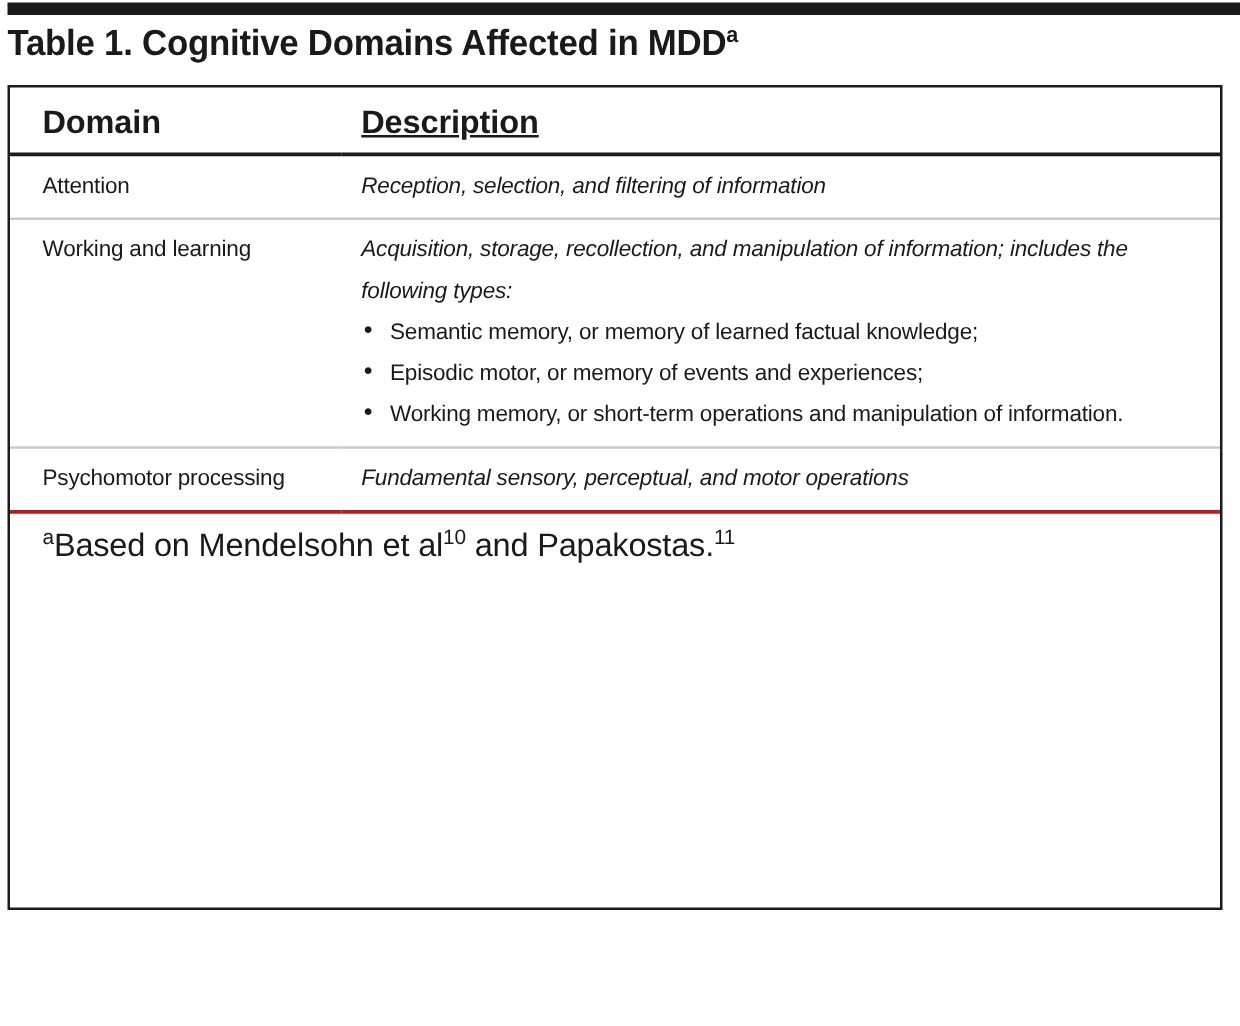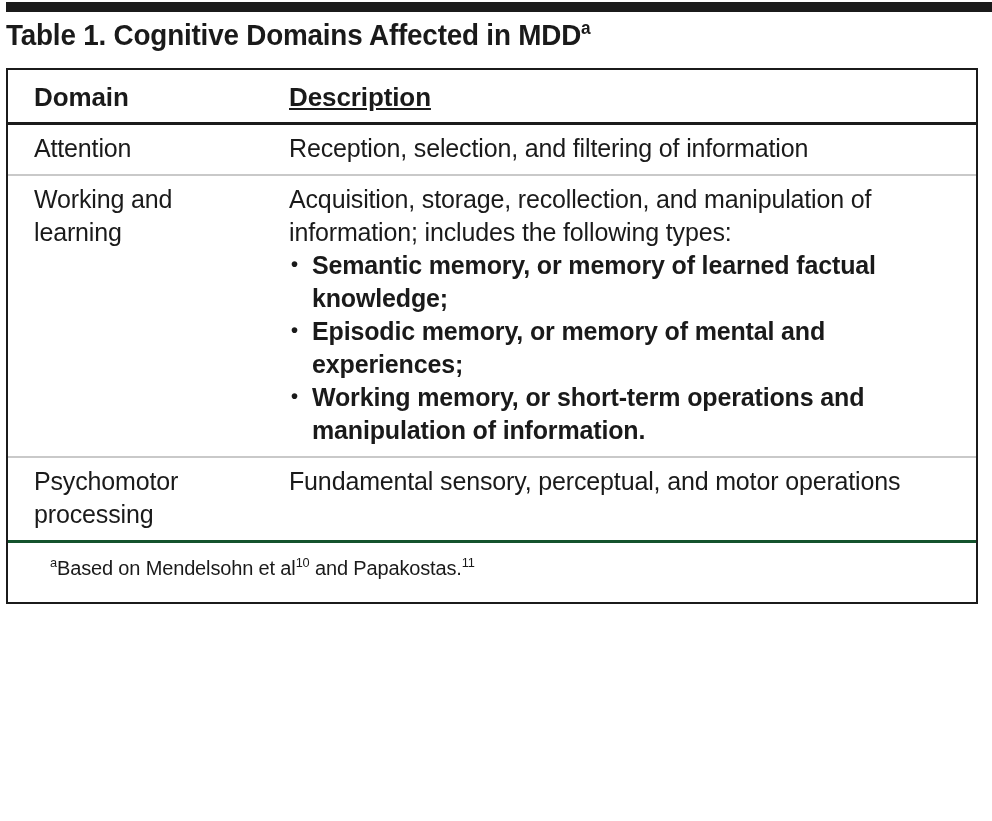--- a/index.html
+++ b/index.html
@@ -51,21 +51,21 @@
     line-height: 0;
     font-weight: bold;
   }
 
   
   .table-frame {
     position: absolute;
     left: 6px;
     top: 68px;
     width: 972px;
-    height: 536px;
+    height: 660px;
     box-sizing: border-box;
     border: 2px solid #1b1b1b;
     background: #ffffff;
   }
 
   .tbl {
     width: 100%;
     border-collapse: collapse;
     table-layout: fixed;
   }
@@ -85,58 +85,57 @@
     line-height: 30px;
     padding: 12px 6px 10px 0;
     border-bottom: 3px solid #1b1b1b;
     letter-spacing: -0.1px;
   }
   .hdr-row > th.cell-domain { padding-left: 26px; }
   .hdr-row > th.cell-desc   { padding-left: 16px; text-decoration: underline; }
 
   
   .body-row > td {
-    font-size: 25px;
+    font-size: 18px;
     line-height: 33px;
     font-weight: normal;
     padding: 7px 10px 9px 2px;
     border-bottom: 2px solid #c9c9c9;
     letter-spacing: -0.15px;
   }
   .body-row > td.cell-domain { padding-left: 26px; }
   .body-row > td.cell-desc   { padding-left: 16px; padding-right: 14px; }
-  .body-row.last-body > td { border-bottom: 3px solid #14532d; }
-
-  .desc-para { margin: 0; }
+  .body-row.last-body > td { border-bottom: 3px solid #b91c1c; }
+
+  .desc-para { margin: 0; font-style: italic; }
 
   ul.bullets {
     list-style: none;
     margin: 0;
     padding: 0;
-    font-weight: bold;
   }
   ul.bullets > li {
     position: relative;
     padding-left: 23px;
     margin: 0;
   }
   ul.bullets > li::before {
     content: "\2022";
     position: absolute;
     left: 2px;
     top: -1px;
     font-size: 20px;
     line-height: 33px;
   }
 
   
   .foot-row > td {
-    font-size: 20px;
+    font-size: 26px;
     line-height: 31px;
-    padding: 10px 12px 12px 42px;
+    padding: 10px 12px 12px 26px;
     letter-spacing: -0.15px;
     border-bottom: none;
   }
   .foot-row .sup {
     font-size: 0.64em;
     vertical-align: super;
     line-height: 0;
   }
 </style>
 </head>
@@ -168,21 +167,21 @@
             <p class="desc-para">Reception, selection, and filtering of information</p>
           </td>
         </tr>
 
         <tr class="body-row">
           <td class="cell-domain">Working and learning</td>
           <td class="cell-desc">
             <p class="desc-para">Acquisition, storage, recollection, and manipulation of information; includes the following types:</p>
             <ul class="bullets">
               <li>Semantic memory, or memory of learned factual knowledge;</li>
-              <li>Episodic memory, or memory of mental and experiences;</li>
+              <li>Episodic motor, or memory of events and experiences;</li>
               <li>Working memory, or short-term operations and manipulation of information.</li>
             </ul>
           </td>
         </tr>
 
 
         <tr class="body-row last-body">
           <td class="cell-domain">Psychomotor processing</td>
           <td class="cell-desc">
             <p class="desc-para">Fundamental sensory, perceptual, and motor operations</p>

